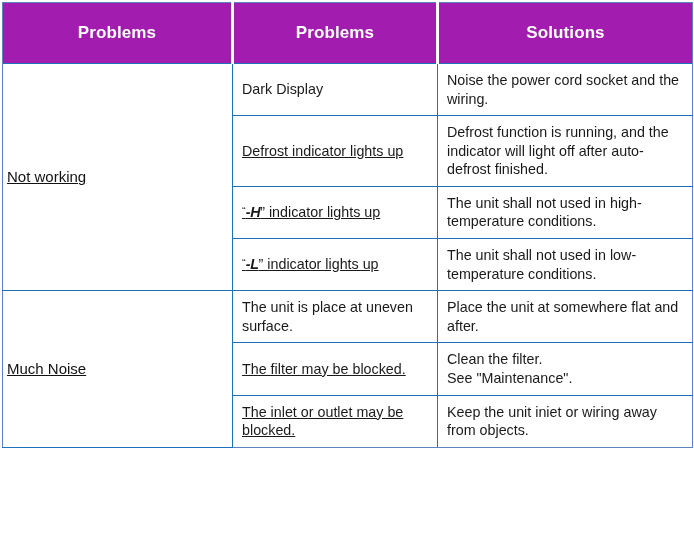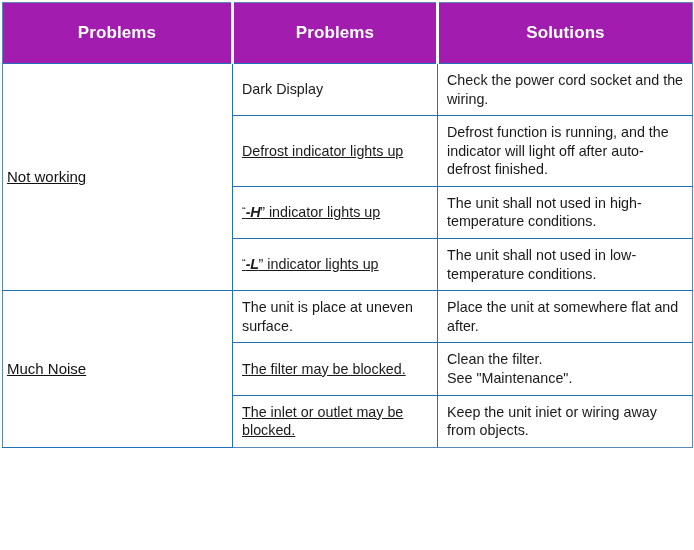--- a/index.html
+++ b/index.html
@@ -113,21 +113,21 @@
         <th>Problems</th>
         <th>Problems</th>
         <th>Solutions</th>
       </tr>
     </thead>
     <tbody>
 
       <tr>
         <td class="problem-cell" rowspan="4">Not working</td>
         <td class="analysis-cell">Dark Display</td>
-        <td class="solution-cell">Check the power cord socket and the wiring.</td>
+        <td class="solution-cell">Noise the power cord socket and the wiring.</td>
       </tr>
 
       <tr>
         <td class="analysis-cell">Defrost indicator lights up</td>
         <td class="solution-cell">Defrost function is running, and the indicator will light off after auto-defrost finished.</td>
       </tr>
 
       <tr>
         <td class="analysis-cell"><span class="quote-mark">“</span><span class="code-glyph">-H</span><span>” indicator lights up</span></td>
         <td class="solution-cell">The unit shall not used in high-temperature conditions.</td>

